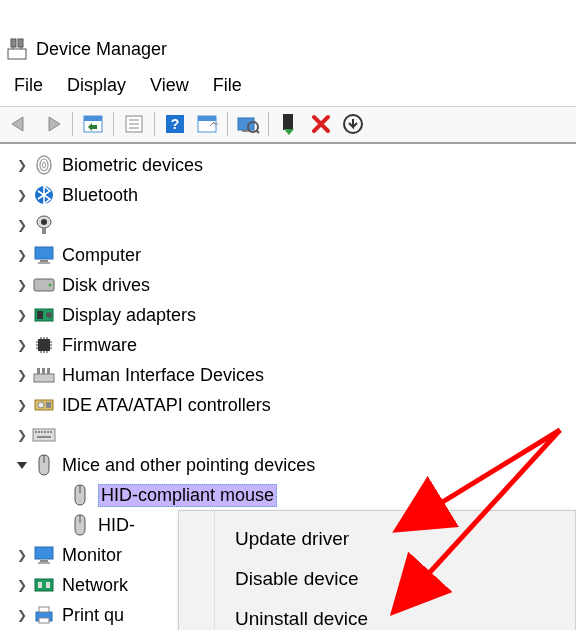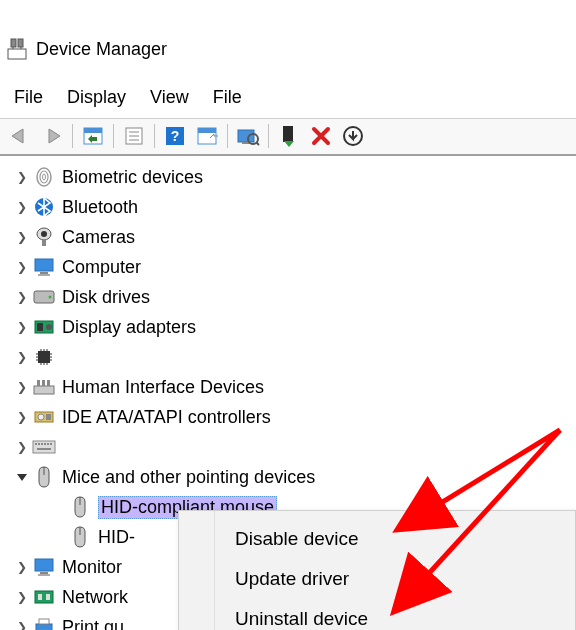--- a/index.html
+++ b/index.html
@@ -22,21 +22,21 @@
     margin-top: 33px;
   }
   .titlebar .app-icon { width: 22px; height: 24px; }
   .titlebar .title { font-size: 18px; }
   .menubar {
     display: flex;
     gap: 24px;
     padding: 6px 10px 10px 14px;
     font-size: 18px;
   }
-  .menubar span { cursor: default; margin-top: 12px; }
+  .menubar span { cursor: default; }
   .toolbar {
     display: flex;
     align-items: center;
     padding: 2px 6px 4px 6px;
     gap: 4px;
     border-top: 1px solid #d0d0d0;
     border-bottom: 2px solid #a0a0a0;
     height: 38px;
     background: #f8f8f8;
   }
@@ -230,21 +230,20 @@
 
   <div class="node">
     <span class="chev">❯</span>
     <span class="ico">
       <svg width="20" height="22" viewBox="0 0 20 22">
           <ellipse cx="10" cy="8" rx="7" ry="6" fill="#ddd" stroke="#555"></ellipse>
           <circle cx="10" cy="8" r="3" fill="#333"></circle>
           <rect x="8" y="14" width="4" height="6" fill="#888"></rect>
         </svg>
     </span>
-    <span class="lbl">Cameras</span>
   </div>
 
   <div class="node">
     <span class="chev">❯</span>
     <span class="ico">
       <svg width="22" height="20" viewBox="0 0 22 20">
           <rect x="2" y="2" width="18" height="12" fill="#3a8dde" stroke="#2a6db0"></rect>
           <rect x="7" y="15" width="8" height="2" fill="#888"></rect>
           <rect x="5" y="17" width="12" height="2" fill="#aaa"></rect>
         </svg>
@@ -287,20 +286,21 @@
           <line x1="16" y1="10" x2="18" y2="10" stroke="#333"></line>
           <line x1="16" y1="13" x2="18" y2="13" stroke="#333"></line>
           <line x1="7" y1="2" x2="7" y2="4" stroke="#333"></line>
           <line x1="10" y1="2" x2="10" y2="4" stroke="#333"></line>
           <line x1="13" y1="2" x2="13" y2="4" stroke="#333"></line>
           <line x1="7" y1="16" x2="7" y2="18" stroke="#333"></line>
           <line x1="10" y1="16" x2="10" y2="18" stroke="#333"></line>
           <line x1="13" y1="16" x2="13" y2="18" stroke="#333"></line>
         </svg>
     </span>
+    <span class="lbl">Firmware</span>
   </div>
 
   <div class="node">
     <span class="chev">❯</span>
     <span class="ico">
       <svg width="22" height="18" viewBox="0 0 22 18">
           <rect x="1" y="8" width="20" height="8" fill="#ccc" stroke="#777"></rect>
           <rect x="4" y="2" width="3" height="6" fill="#888"></rect>
           <rect x="9" y="2" width="3" height="6" fill="#888"></rect>
           <rect x="14" y="2" width="3" height="6" fill="#888"></rect>
@@ -407,24 +407,24 @@
         </svg>
     </span>
     <span class="lbl">Print qu</span>
   </div>
 
 </div>
 
 <div class="ctxmenu">
   <div class="gutter"></div>
   <div class="item">
+    <span>Update driver</span>
+  </div>
+  <div class="item">
     <span>Disable device</span>
-  </div>
-  <div class="item">
-    <span>Update driver</span>
   </div>
   <div class="item">
     <span>Uninstall device</span>
   </div>
 </div>
 
 <svg class="annotations" width="576" height="630">
   <defs>
     <marker id="ah" markerWidth="12" markerHeight="12" refX="9" refY="6" orient="auto">
       <path d="M0 0 L12 6 L0 12 Z" fill="#ff0000"></path>

